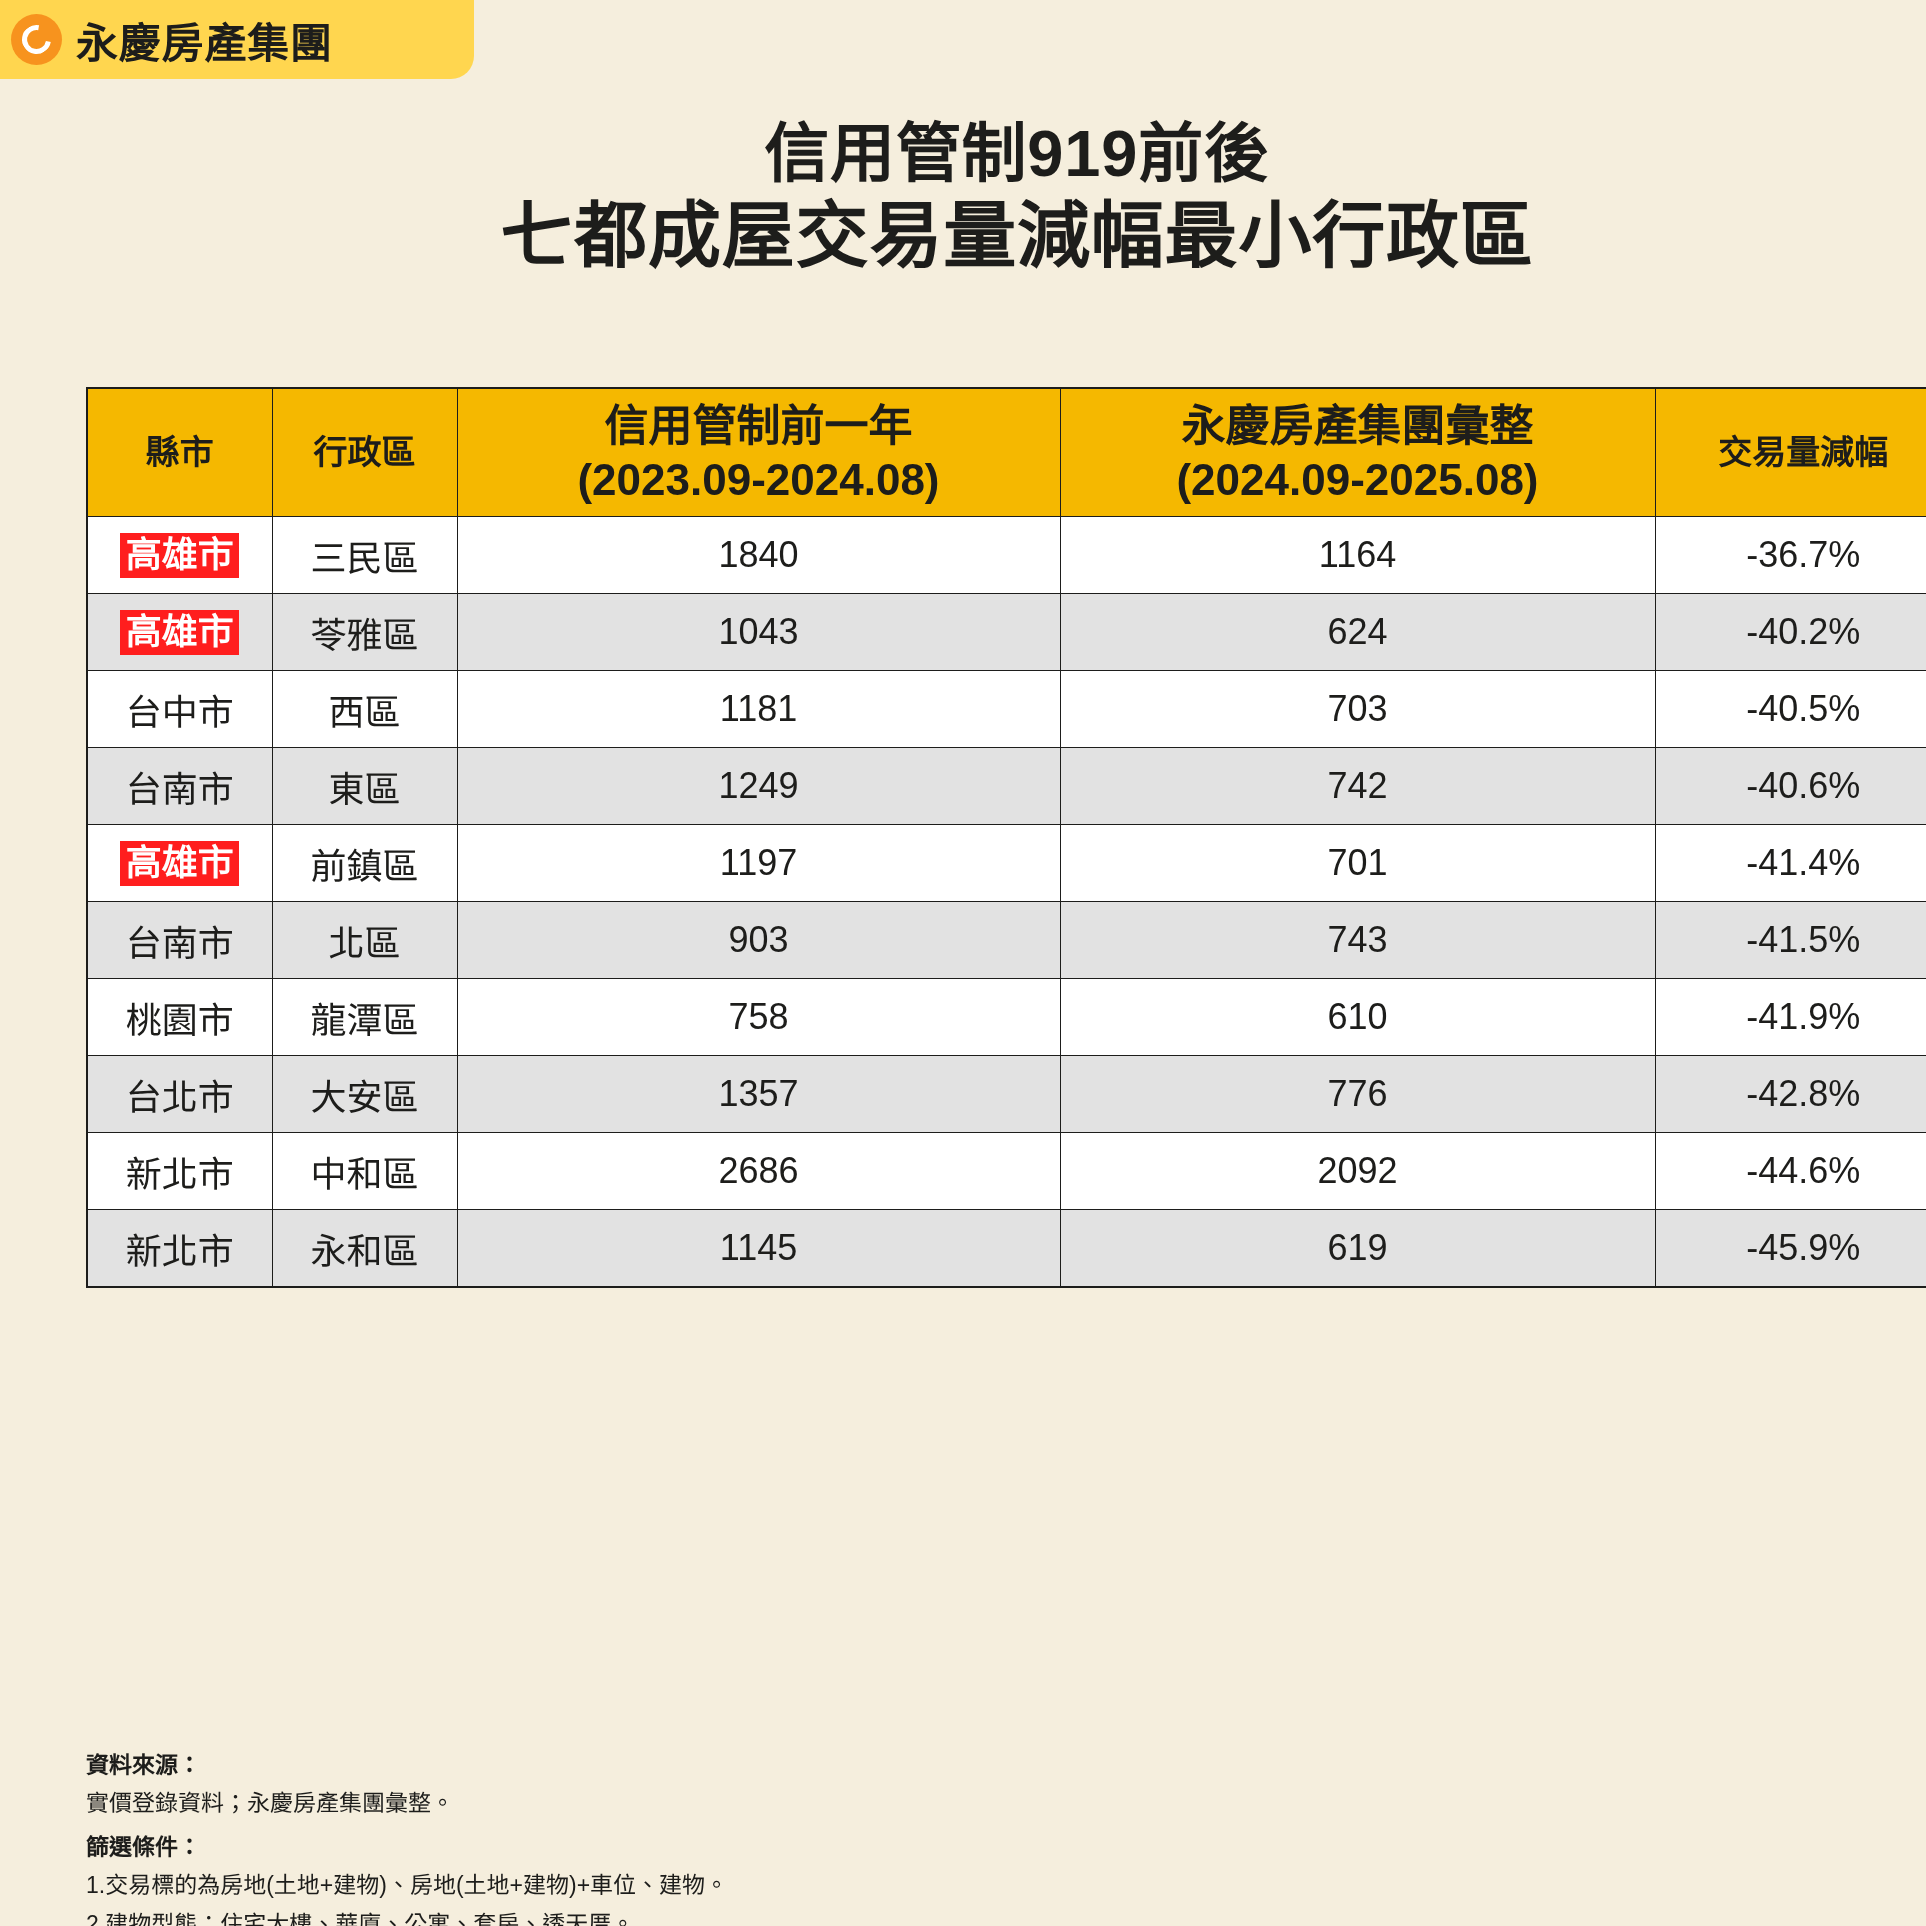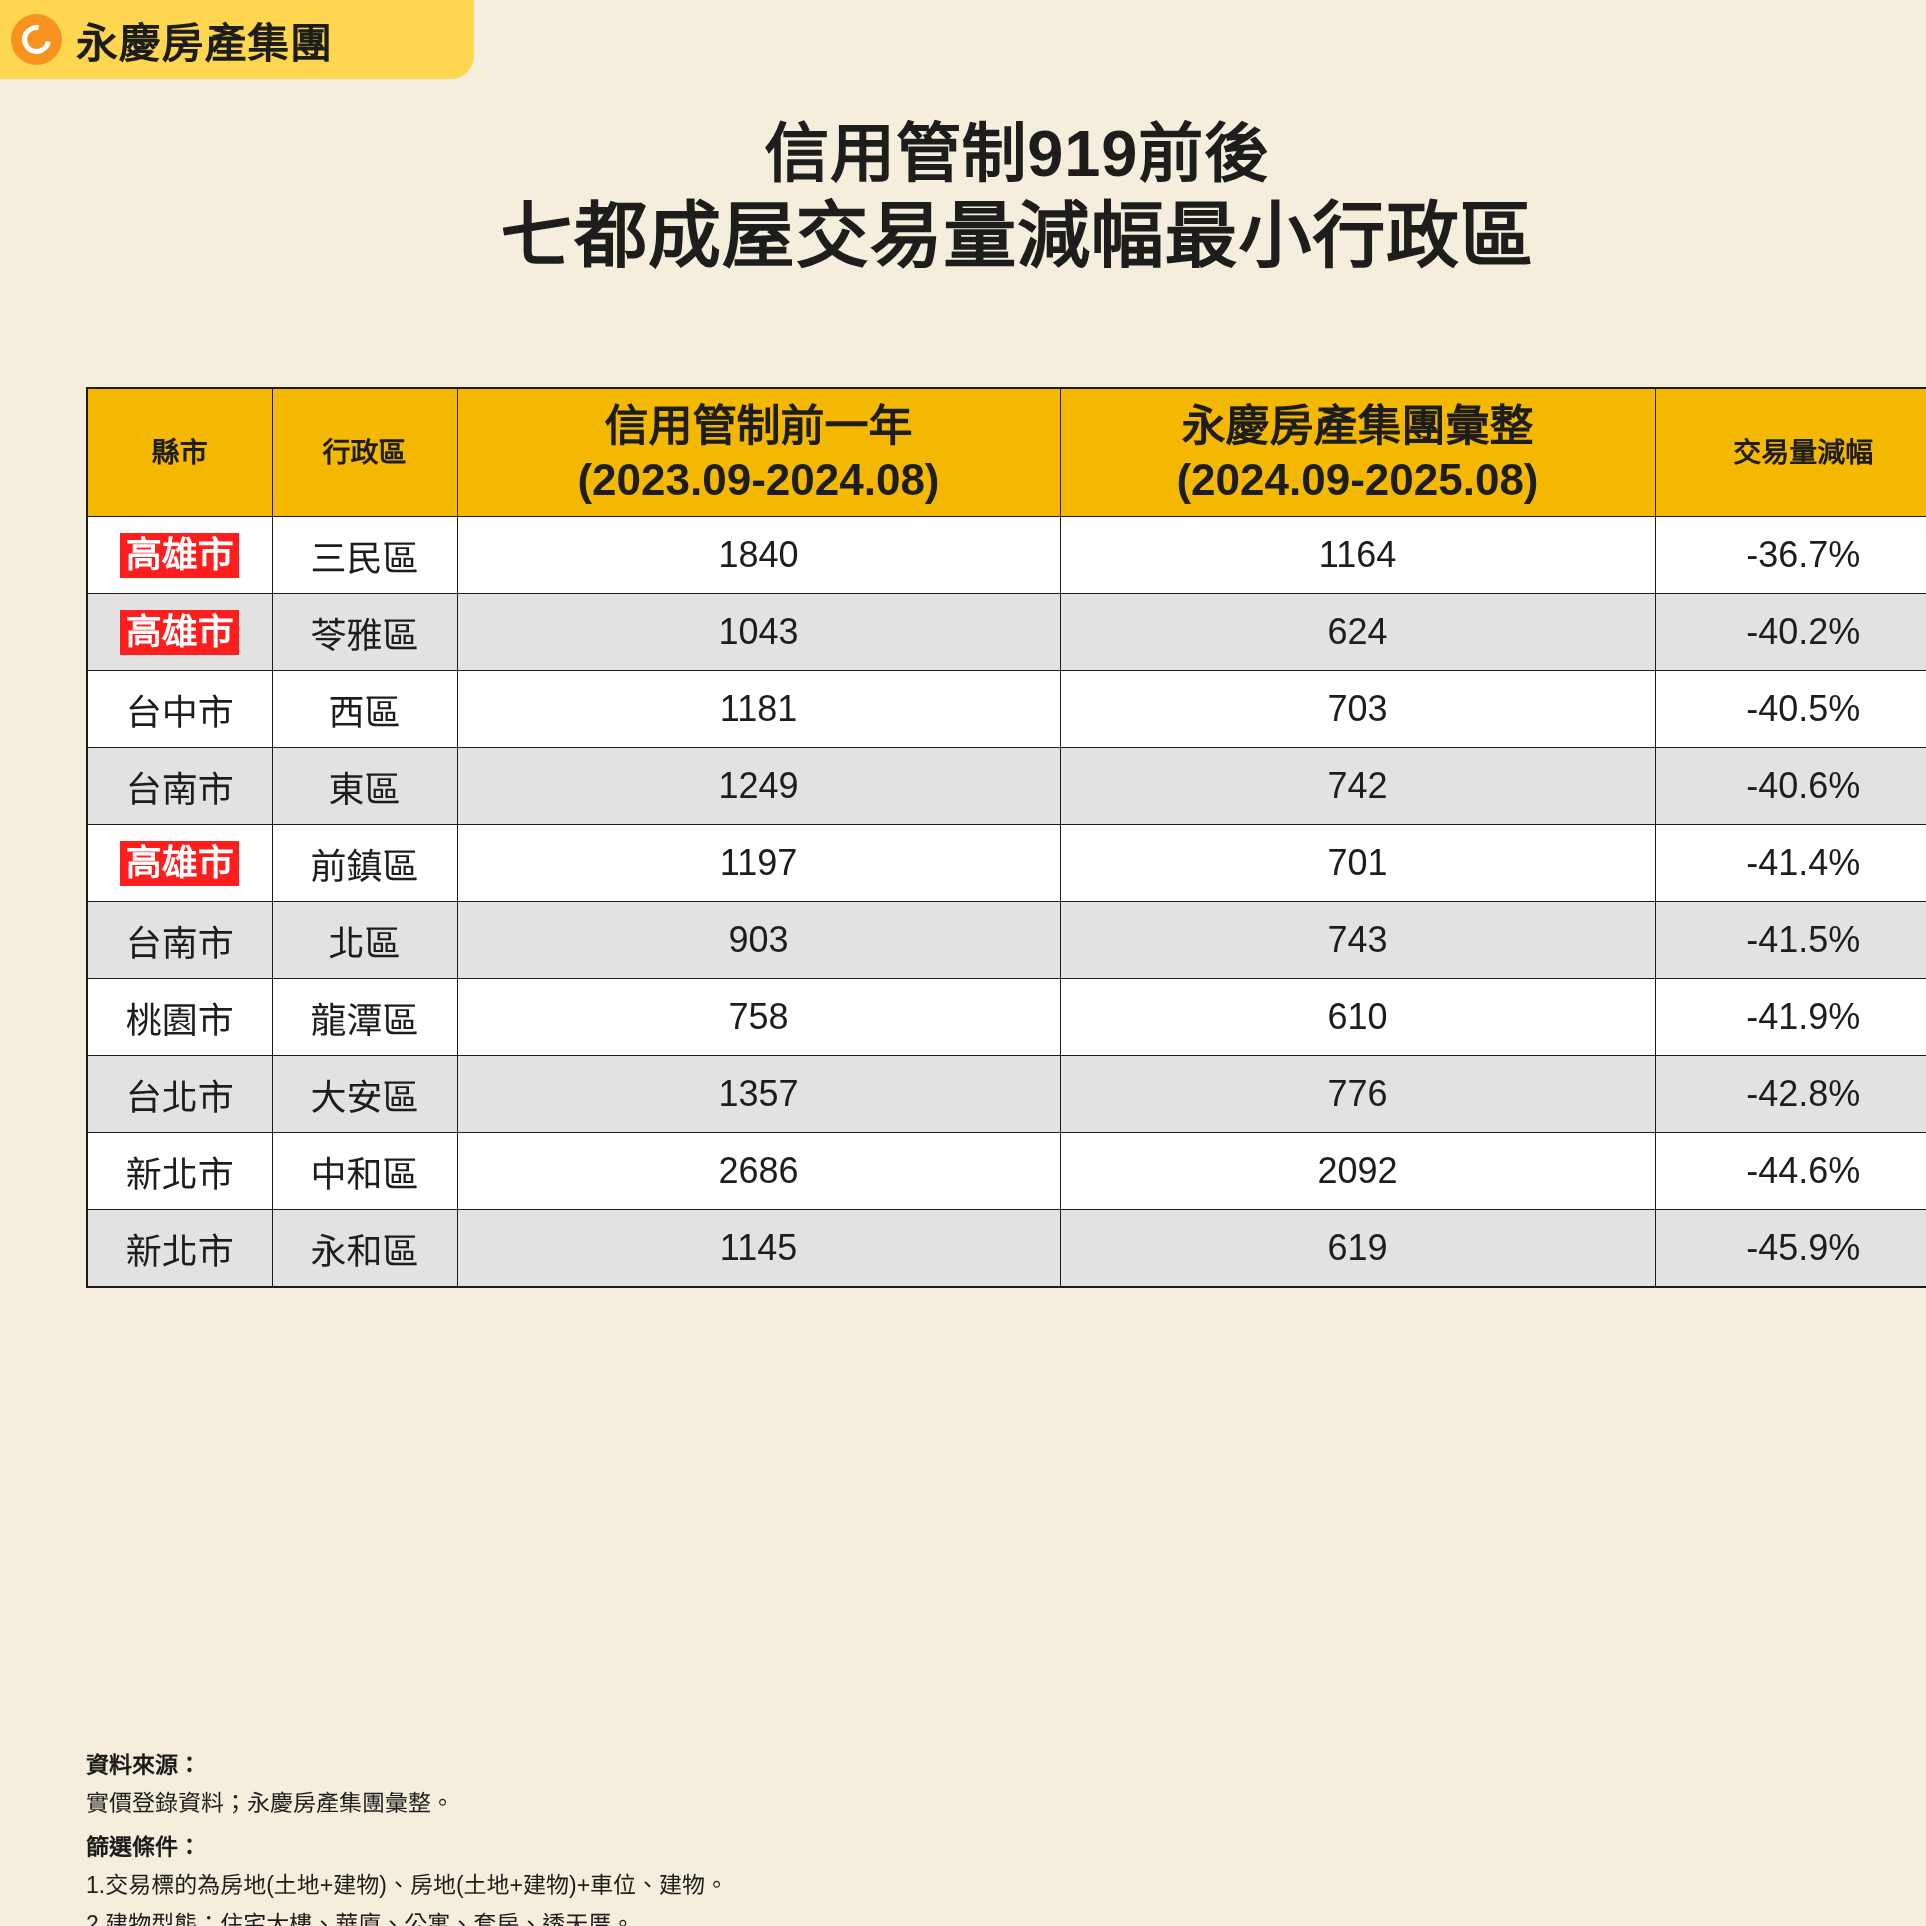--- a/index.html
+++ b/index.html
@@ -90,21 +90,21 @@
   }
   table#data-table col.c-city   { width: 185px; }
   table#data-table col.c-dist   { width: 185px; }
   table#data-table col.c-before { width: 603px; }
   table#data-table col.c-after  { width: 595px; }
   table#data-table col.c-change { width: 297px; }
 
   #data-table th {
     background: #f5b800;
     border: 1.9px solid #1d1d1b;
-    font-size: 28px;
+    font-size: 34px;
     font-weight: bold;
     color: #1d1d1b;
     padding: 10px 2.3px;
     line-height: 1.22;
     text-align: center;
     vertical-align: middle;
   }
   #data-table th.th-period { font-size: 44px; }
   #data-table td {
     border: 1.9px solid #1d1d1b;

